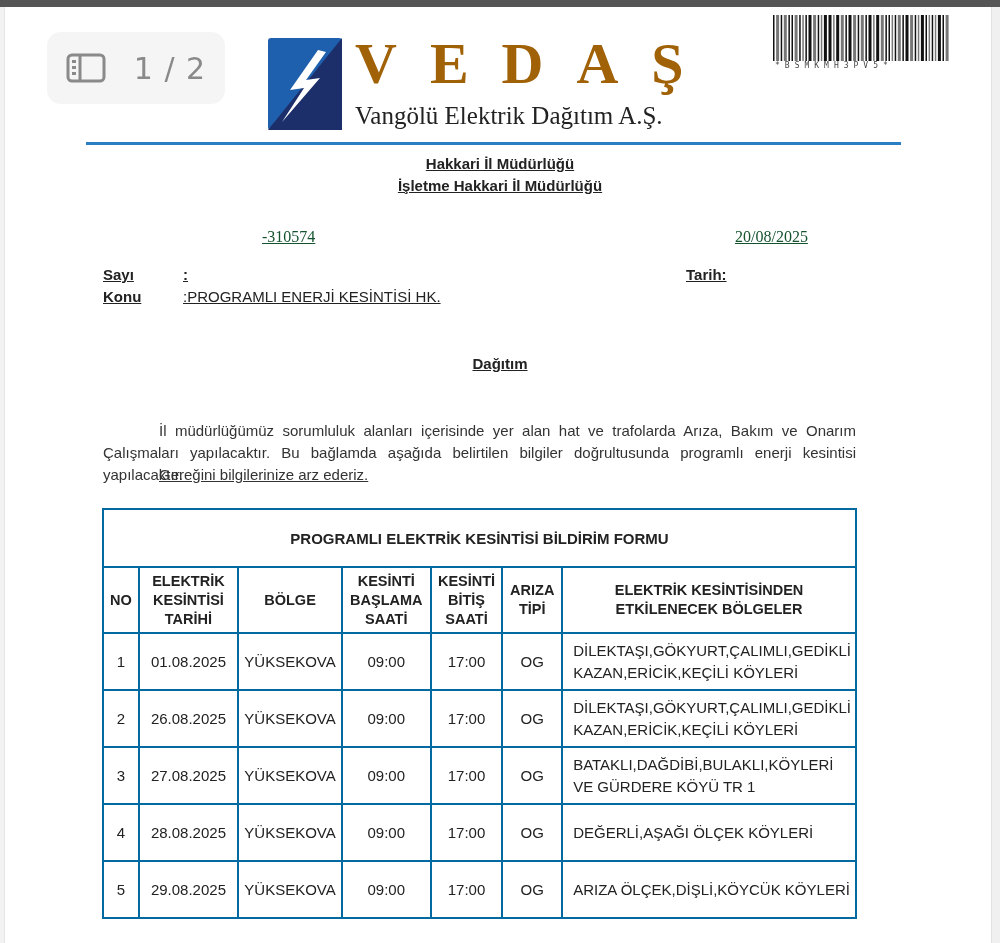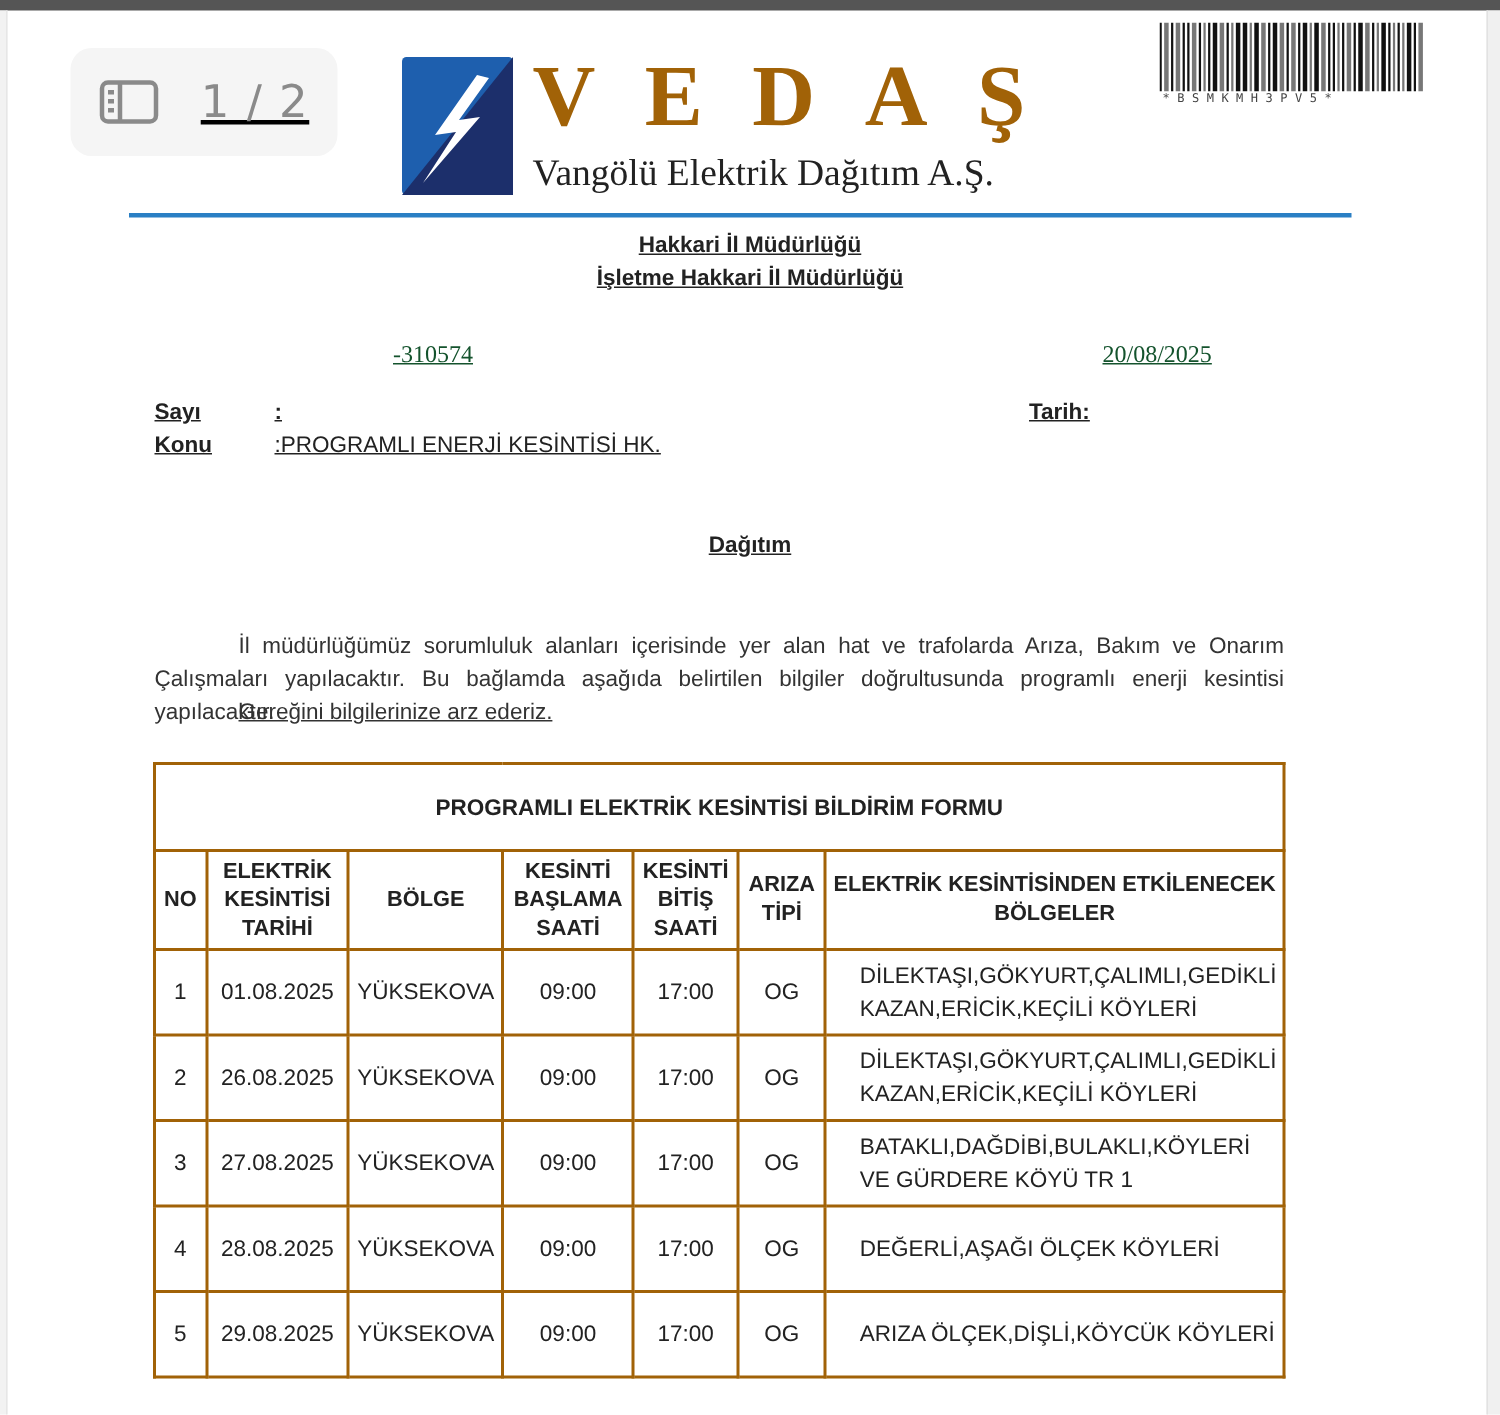--- a/index.html
+++ b/index.html
@@ -1,45 +1,45 @@
 <!DOCTYPE html>
 <html><head>
 <meta charset="utf-8">
 <style>
   html, body { margin:0; padding:0; }
   body { width:1000px; height:943px; overflow:hidden; background:#ffffff; position:relative; font-family:"Liberation Sans", sans-serif; }
   .topbar { position:absolute; left:0; top:0; width:1000px; height:7px; background:#555; }
   .rightedge { position:absolute; right:0; top:7px; width:8px; height:936px; background:#f0f0f0; border-left:1px solid #e2e2e2; }
   .leftedge { position:absolute; left:0; top:7px; width:4px; height:936px; background:#f2f2f2; border-right:1px solid #e6e6e6; }
 
-  .pager { position:absolute; left:47px; top:32px; width:178px; height:72px; border-radius:14px; background:#f5f5f5; display:flex; align-items:center; justify-content:center; gap:28px;text-decoration:underline; }
+  .pager { position:absolute; left:47px; top:32px; width:178px; height:72px; border-radius:14px; background:#f5f5f5; display:flex; align-items:center; justify-content:center; gap:28px; }
   .pager .icon { width:40px; height:30px; display:block; }
   .pager .txt { font-family:"DejaVu Sans", sans-serif; font-size:30px; color:#8a8a8a; letter-spacing:1px; }
 
   .logo { position:absolute; left:268px; top:38px; width:74px; height:92px; }
   .brand { position:absolute; left:355px; top:34px; font-family:Liberation Serif, serif; font-weight:bold; font-size:58px; letter-spacing:33px; color:#a16207; line-height:60px; }
   .brand-sub { position:absolute; left:355px; top:102px; font-family:"Liberation Serif", serif; font-size:25px; color:#222; }
   .blue-rule { position:absolute; left:86px; top:142px; width:815px; height:3px; background:#2a7fc4; }
 
   .barcode { position:absolute; left:773px; top:15px; width:176px; height:46px; }
   .barcode-text { position:absolute; left:775px; top:61px; width:176px; font-family:"DejaVu Sans Mono", monospace; font-size:8px; color:#444; letter-spacing:5px; white-space:nowrap; }
 
   .c { position:absolute; font-family:"Liberation Sans", sans-serif; color:#222;text-decoration:underline; }
   .h1 { left:0; width:1000px; text-align:center; font-weight:bold; font-size:15px; }
   .serif { font-family:"Liberation Serif", serif; font-size:16px; color:#14532d;text-align:right; }
   .lbl { font-weight:bold; font-size:15px; }
   .body { font-size:15px; color:#333; }
   .para { position:absolute; left:103px; top:420px; width:753px; font-size:15px; color:#333; line-height:22px; text-align:justify; text-indent:56px; }
 
   table.form { position:absolute; left:102px; top:508px; width:755px; border-collapse:collapse; font-family:"Liberation Sans", sans-serif; }
-  table.form td, table.form th { border:2px solid #a16207; color:#222; font-size:15px; text-align:center; padding:0 4px; }
+  table.form td, table.form th { border:2px solid #0369a1; color:#222; font-size:15px; text-align:center; padding:0 4px; }
   table.form th.title { height:56px; font-weight:bold; }
   table.form tr.hdr th { height:64px; font-weight:bold; line-height:19px; font-size:14.5px; }
   table.form tr.row td { height:55px; }
-  table.form td.area { text-align:left; line-height:22px; padding-left:22px;margin-top:24px; }
+  table.form td.area { text-align:left; line-height:22px; padding-left:10px;margin-top:24px; }
 </style>
 </head>
 <body>
 
 <div class="topbar"></div>
 <div class="leftedge"></div>
 <div class="rightedge"></div>
 
 <div class="pager">
   <svg class="icon" viewBox="0 0 40 30">

